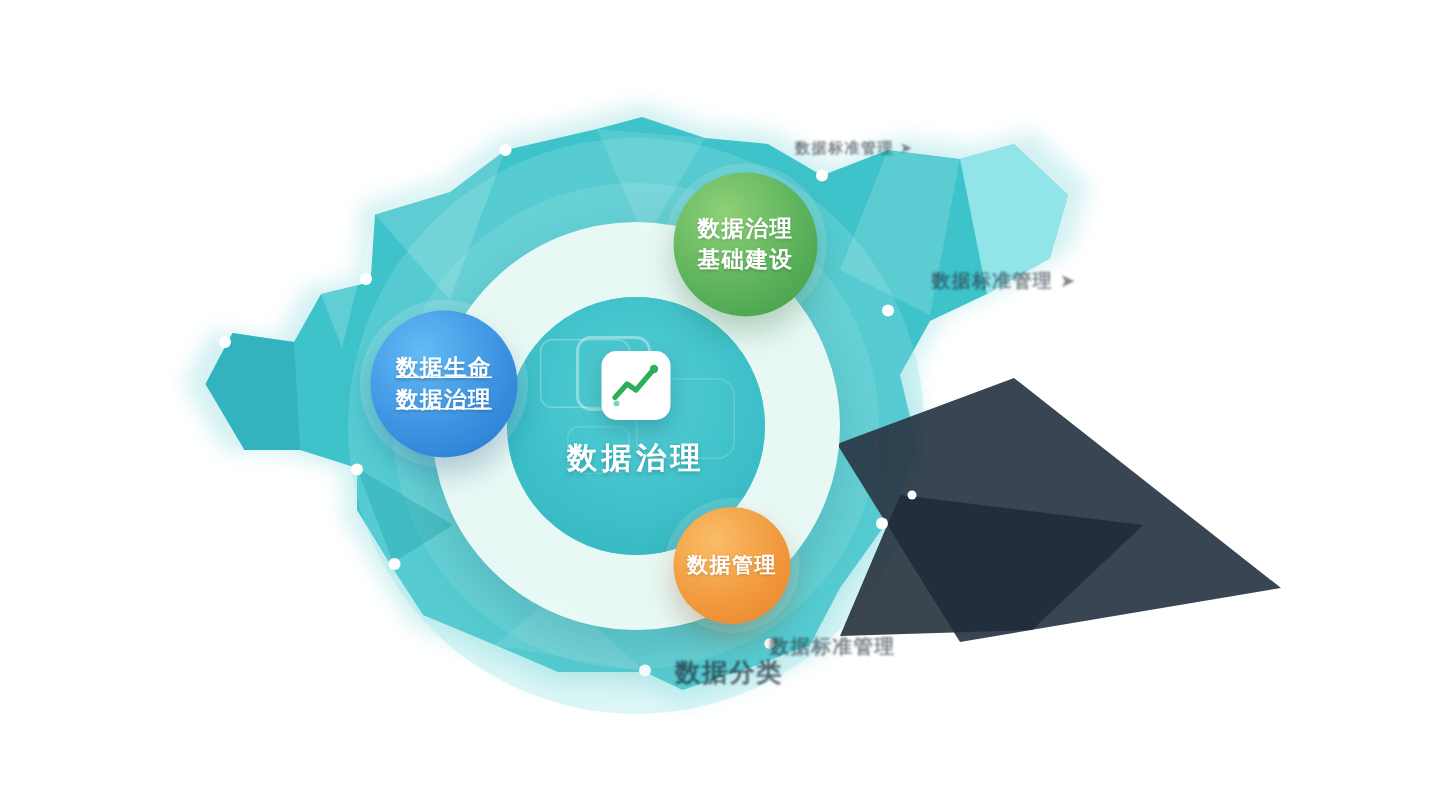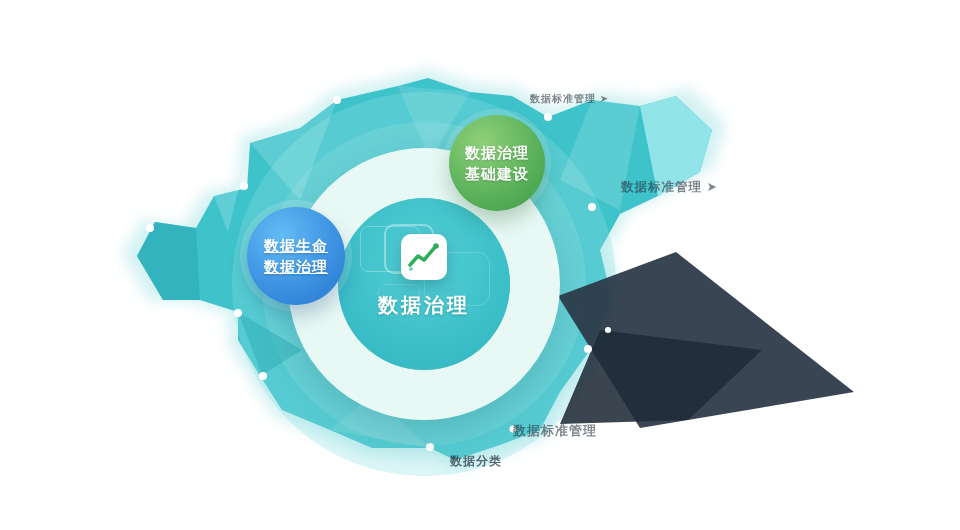--- a/index.html
+++ b/index.html
@@ -61,21 +61,21 @@
     box-shadow:0 10px 20px rgba(120,60,0,.28), 0 0 0 6px rgba(255,255,255,.14);
   }
   
   .ghost{
     position:absolute;color:#25303c;font-weight:bold;opacity:.58;
     filter:blur(0.6px);letter-spacing:1px;white-space:nowrap;
   }
   .g0{left:530px;top:92px;font-size:10px;text-align:right;}
   .g1{left:621px;top:179px;font-size:12.5px;}
   .g2{left:513px;top:422px;font-size:13px;}
-  .g3{left:450px;top:453px;font-size:12px;opacity:.72;}
+  .g3{left:450px;top:437px;font-size:17px;opacity:.72;}
 </style>
 </head>
 <body>
 
 <div class="stage">
 
   <svg class="blob" width="960" height="530" viewBox="0 0 960 530">
     <defs>
       <filter id="soft" x="-20%" y="-20%" width="140%" height="140%">
         <feGaussianBlur stdDeviation="6"></feGaussianBlur>
@@ -146,14 +146,17 @@
   <div class="node node-green">
     <span>数据治理</span>
     <span>基础建设</span>
   </div>
 
   <div class="node node-blue">
     <span>数据生命</span>
     <span>数据治理</span>
   </div>
 
+  <div class="node node-orange">
+    <span>数据管理</span>
+  </div>
 
 </div>
 
 </body></html>

